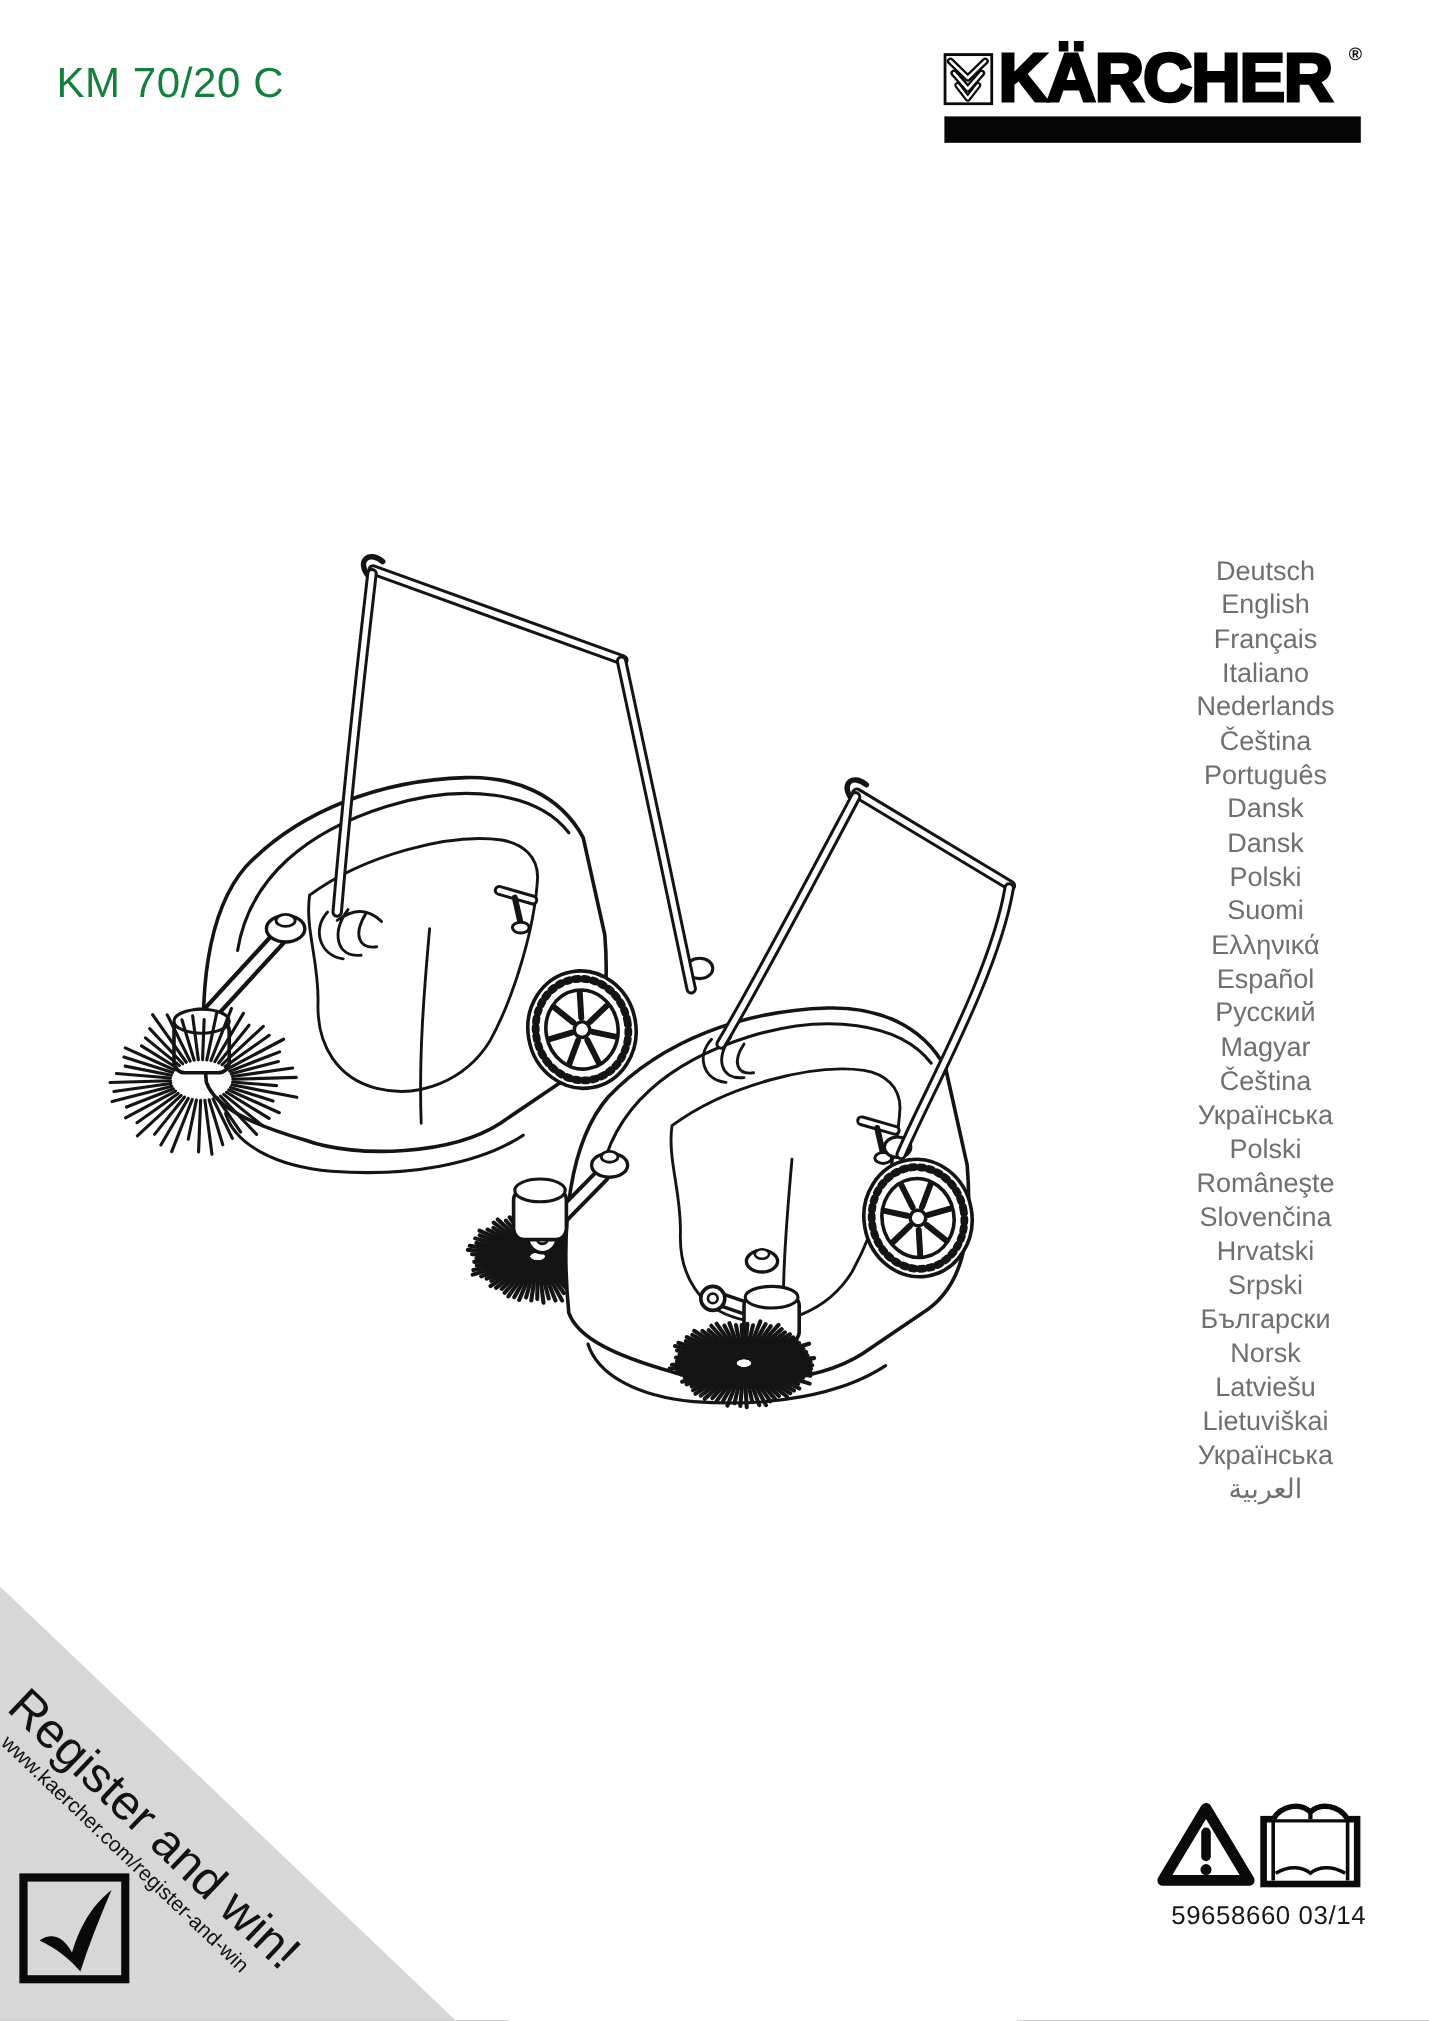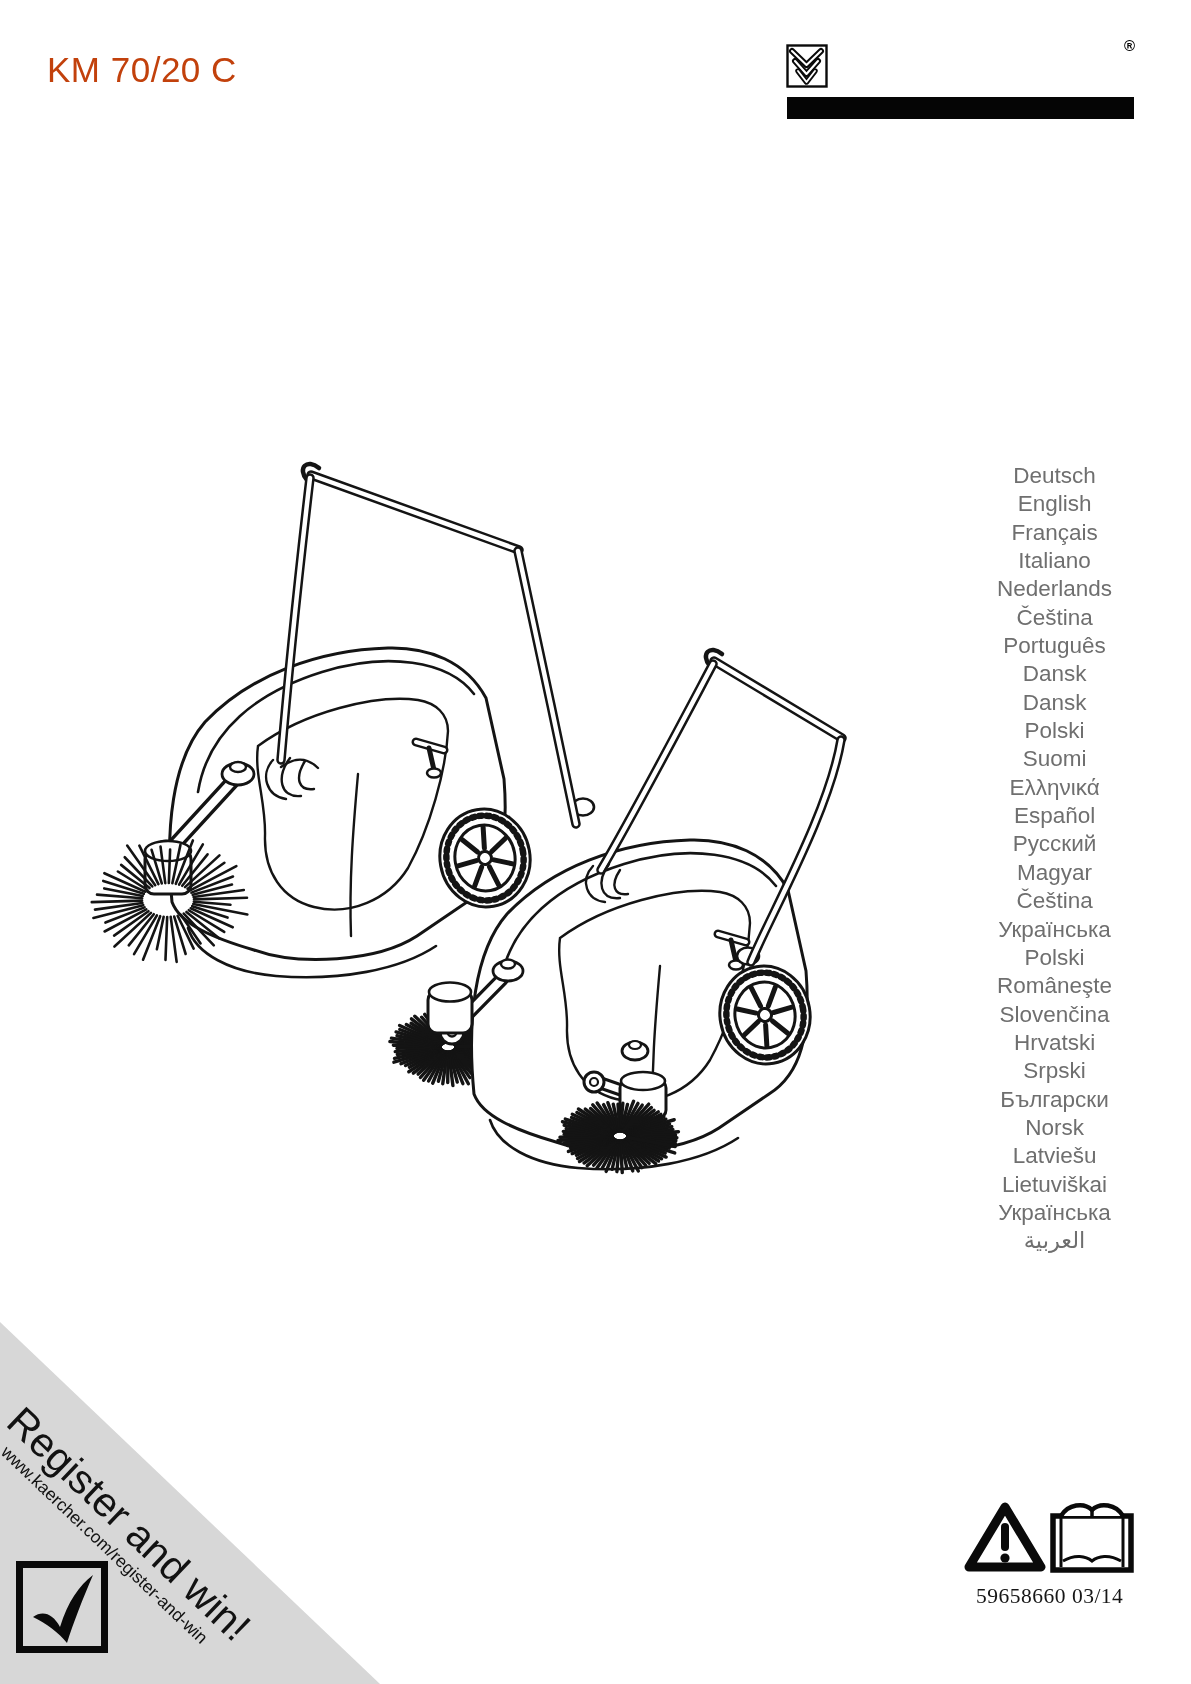--- a/index.html
+++ b/index.html
@@ -3,21 +3,21 @@
 <meta charset="utf-8">
 <style>
   html,body{margin:0;padding:0;background:#888;}
   .page{
     position:relative;width:1191px;height:1684px;background:#ffffff;
     font-family:"Liberation Sans","DejaVu Sans",sans-serif;overflow:hidden;margin:0 auto;
   }
   
   .model-title{
     position:absolute;left:47px;top:50px;font-size:35px;letter-spacing:.5px;
-    color:#c2410c;white-space:nowrap;
+    color:#15803d;white-space:nowrap;
   }
   .logo{position:absolute;left:786px;top:38px;width:360px;height:84px;}
   .logo-symbol{position:absolute;left:0;top:6px;width:42px;height:44px;}
   .logo-word{
     position:absolute;left:46px;top:2px;font-size:57px;line-height:50px;font-weight:700;
     color:#000;-webkit-text-stroke:2.6px #000;letter-spacing:-1px;white-space:nowrap;
   }
   .logo-reg{position:absolute;left:338px;top:-1px;font-size:15px;font-weight:700;color:#000;}
   .logo-bar{position:absolute;left:1px;top:59px;width:347px;height:22px;background:#050505;}
   
@@ -38,21 +38,20 @@
     position:absolute;left:11px;top:1442px;font-size:17.5px;color:#121212;white-space:nowrap;
     transform:rotate(43.6deg);transform-origin:0 0;
   }
   .check-box{position:absolute;left:16px;top:1561px;width:92px;height:92px;}
   
   .warn-icon{position:absolute;left:962px;top:1499px;width:86px;height:76px;}
   .book-icon{position:absolute;left:1050px;top:1499px;width:84px;height:76px;}
   .part-number{
     position:absolute;left:976px;top:1584px;font-size:21.5px;letter-spacing:.5px;color:#161616;
     white-space:nowrap;
-    font-family:Liberation Serif, serif;
   }
   svg *{vector-effect:none;}
 </style>
 </head>
 <body>
 
 <div class="page">
 
   <div class="model-title">KM 70/20 C</div>
 
@@ -61,20 +60,21 @@
       <rect x="1.5" y="1.5" width="39" height="41" fill="#fff" stroke="#0a0a0a" stroke-width="2.4"></rect>
       <g stroke-linejoin="round" stroke-linecap="round" fill="none">
         <path d="M6,7 L20.5,21 L35,7" stroke="#0a0a0a" stroke-width="6"></path>
         <path d="M6,7 L20.5,21 L35,7" stroke="#fff" stroke-width="2.1"></path>
         <path d="M9,17 L20.5,30 L32,17" stroke="#0a0a0a" stroke-width="6"></path>
         <path d="M9,17 L20.5,30 L32,17" stroke="#fff" stroke-width="2.1"></path>
         <path d="M12,27 L20.5,38 L29,27" stroke="#0a0a0a" stroke-width="5.4"></path>
         <path d="M12,27 L20.5,38 L29,27" stroke="#fff" stroke-width="1.9"></path>
       </g>
     </svg>
+    <div class="logo-word">KÄRCHER</div>
     <div class="logo-reg">®</div>
     <div class="logo-bar"></div>
   </div>
 
   <svg class="machines" viewBox="0 0 830 760">
     <g stroke="#141414" fill="none" stroke-linecap="round">
 
       <g>
 
         <g>

